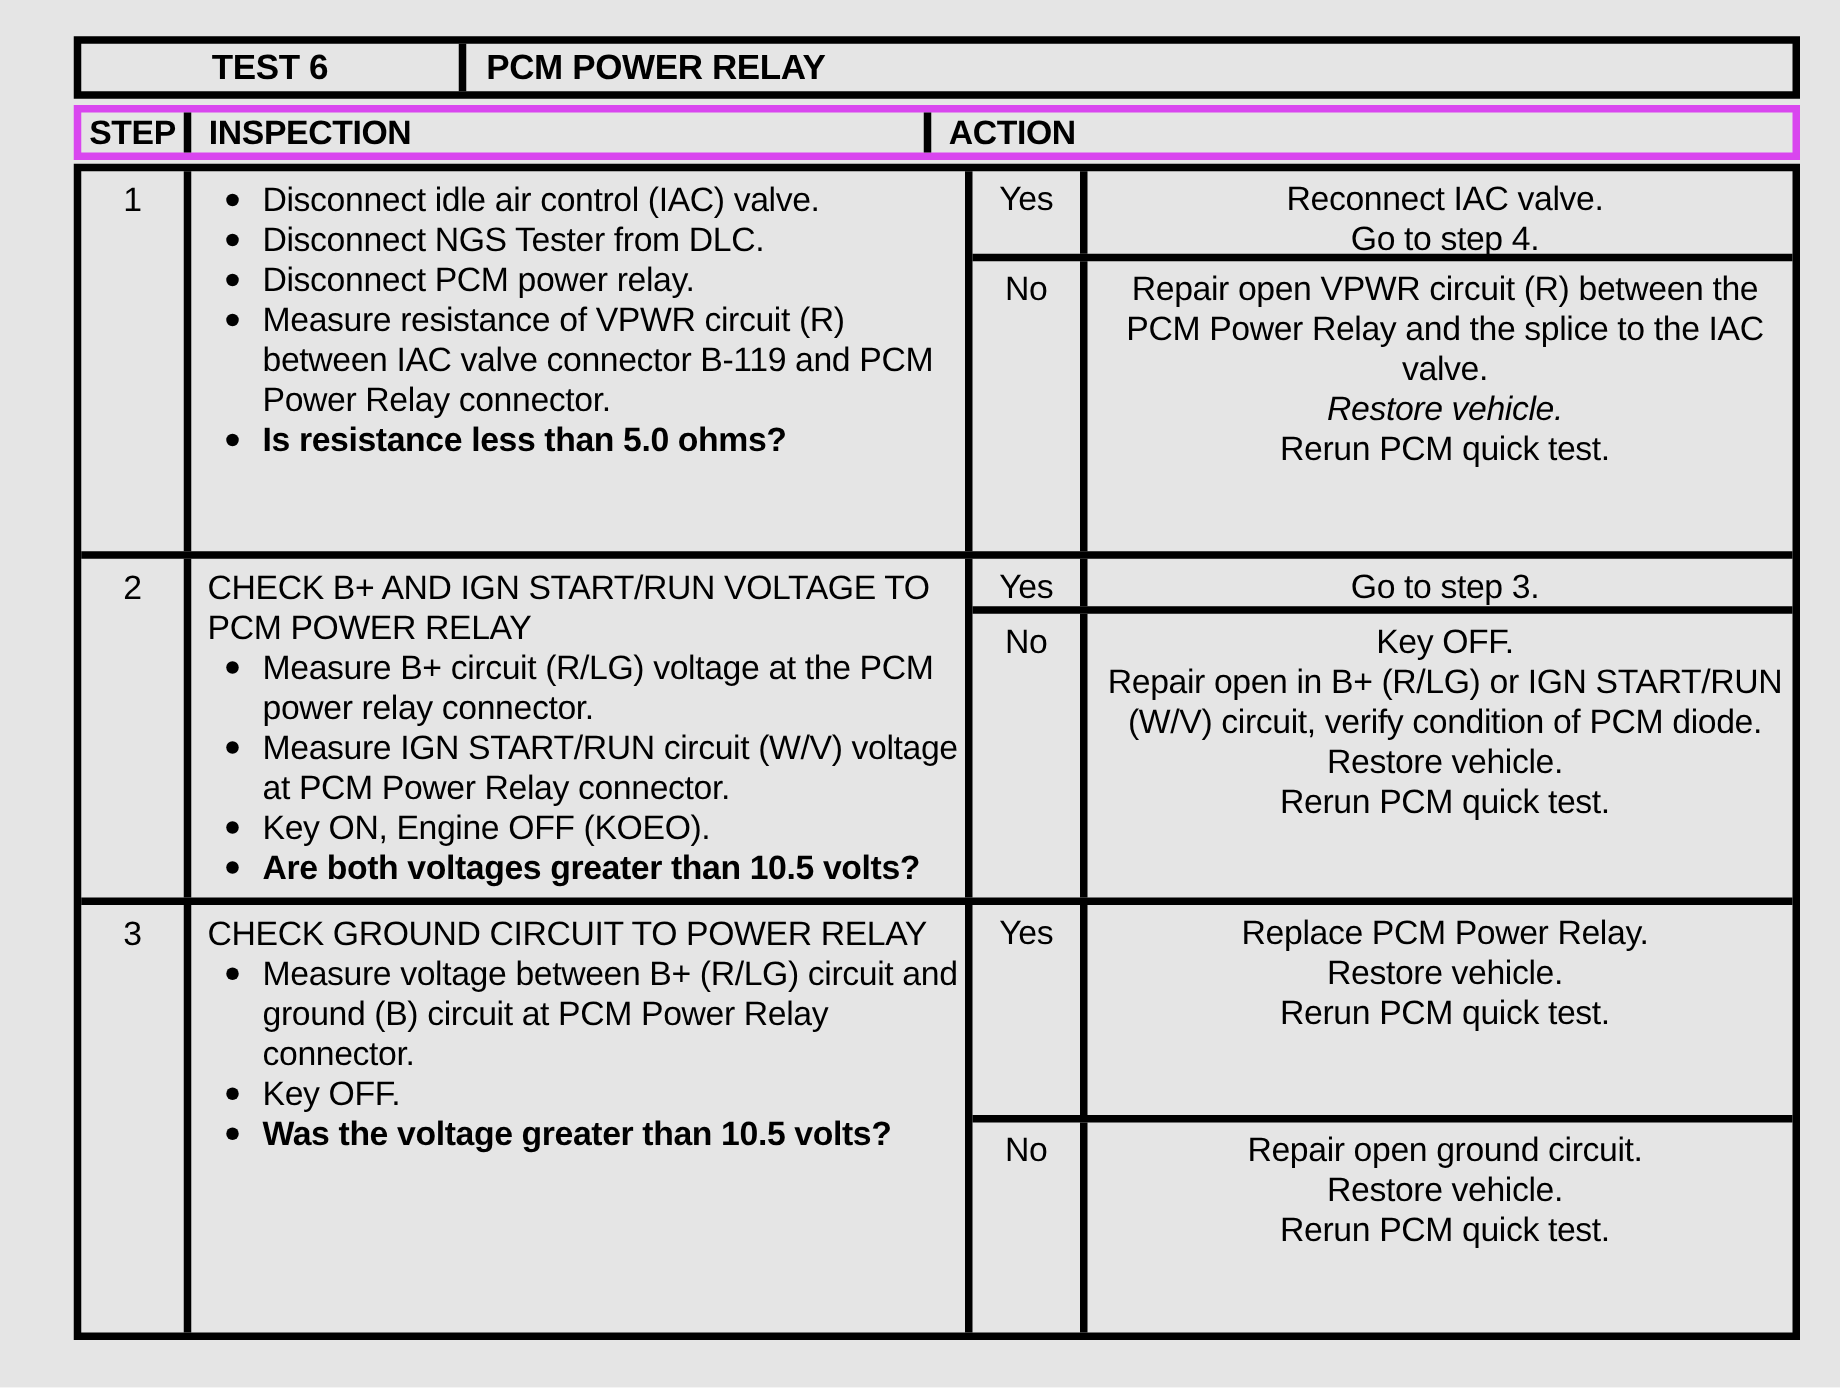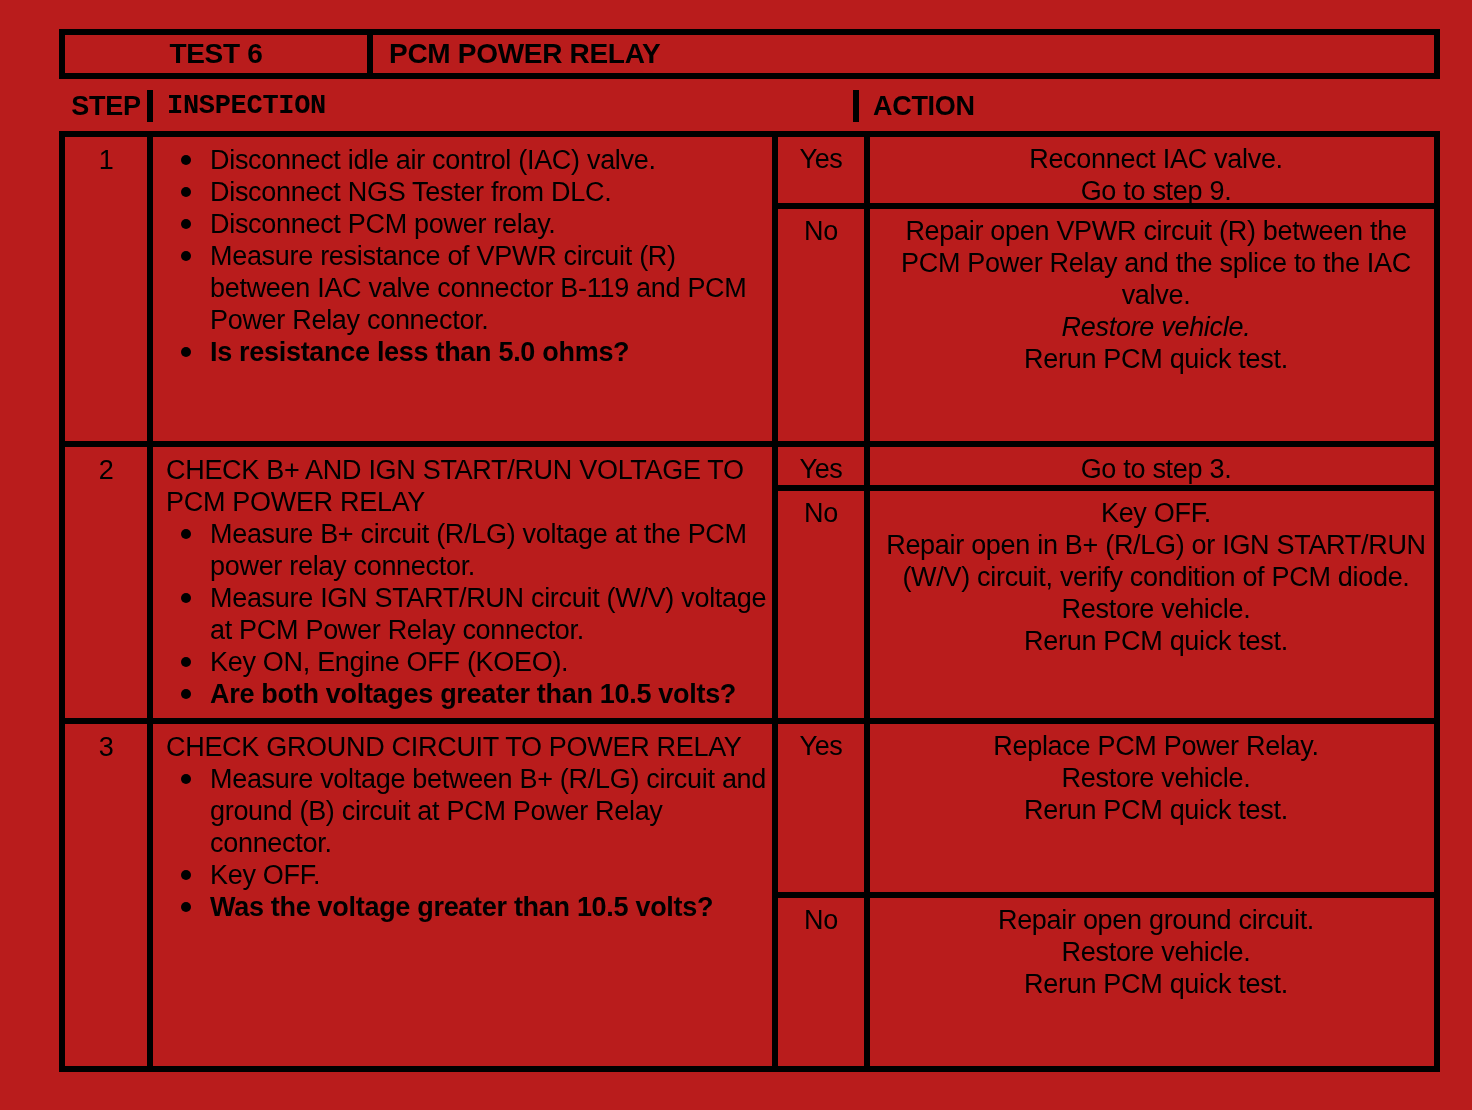--- a/index.html
+++ b/index.html
@@ -4,21 +4,21 @@
 <style>
   * { margin: 0; padding: 0; box-sizing: border-box; }
   html, body {
     width: 1472px; height: 1110px;
     background: #ffffff;
     font-family: "Liberation Sans", sans-serif;
     color: #000000;
     letter-spacing: -0.3px;
     -webkit-font-smoothing: antialiased;
   }
-  .sheet { position: relative; width: 1472px; height: 1110px; background: #b91c1c; overflow: hidden; }
+  .sheet { position: relative; width: 1472px; height: 1110px; background: #e5e5e5; overflow: hidden; }
 
   .ttable { position: absolute; left: 59px; top: 29px; width: 1381px; }
 
   
   .title-bar {
     display: flex; height: 50px;
     border: 6px solid #000;
   }
   .title-left {
     width: 308px; border-right: 6px solid #000;
@@ -26,28 +26,28 @@
     font-weight: 700; font-size: 28px;
   }
   .title-right {
     flex: 1; display: flex; align-items: center;
     padding-left: 16px; font-weight: 700; font-size: 28px;
   }
   .gap1 { height: 5px; }
   .gap2 { height: 3px; }
 
   
-  .head-bar { display: flex; height: 44px; border: 6px solid #b91c1c; font-weight: 700; font-size: 27px; }
+  .head-bar { display: flex; height: 44px; border: 6px solid #d946ef; font-weight: 700; font-size: 27px; }
   .head-step {
     width: 88px; border-right: 6px solid #000;
     display: flex; align-items: center; justify-content: center;
   }
   .head-insp {
-    width: 706px; border-right: 6px solid #000;
-    display: flex; align-items: center; padding-left: 14px; font-family: Liberation Mono, monospace;
+    width: 592px; border-right: 6px solid #000;
+    display: flex; align-items: center; padding-left: 14px;
   }
   .head-action { flex: 1; display: flex; align-items: center; padding-left: 14px; }
 
   
   .bodybox { border: 6px solid #000; }
   .body-row { display: flex; }
   .body-row + .body-row { border-top: 6px solid #000; }
   .row-1 { height: 304px; }
   .row-2 { height: 277px; }
   .row-3 { height: 348px; }
@@ -121,21 +121,21 @@
               <div class="bullet">Disconnect PCM power relay.</div>
               <div class="bullet">Measure resistance of VPWR circuit (R) between IAC valve connector B-119 and PCM Power Relay connector.</div>
               <div class="bullet bold">Is resistance less than 5.0 ohms?</div>
             </div>
         </div>
         <div class="yn-area">
           <div class="subrow subrow-yes h1">
             <div class="yn-col">Yes</div>
             <div class="action-col">
                 <div class="line">Reconnect IAC valve.</div>
-                <div class="line">Go to step 9.</div>
+                <div class="line">Go to step 4.</div>
               </div>
           </div>
           <div class="subrow subrow-no">
             <div class="yn-col">No</div>
             <div class="action-col">
                 <div class="line">Repair open VPWR circuit (R) between the PCM Power Relay and the splice to the IAC valve.</div>
                 <div class="line italic">Restore vehicle.</div>
                 <div class="line">Rerun PCM quick test.</div>
               </div>
           </div>

